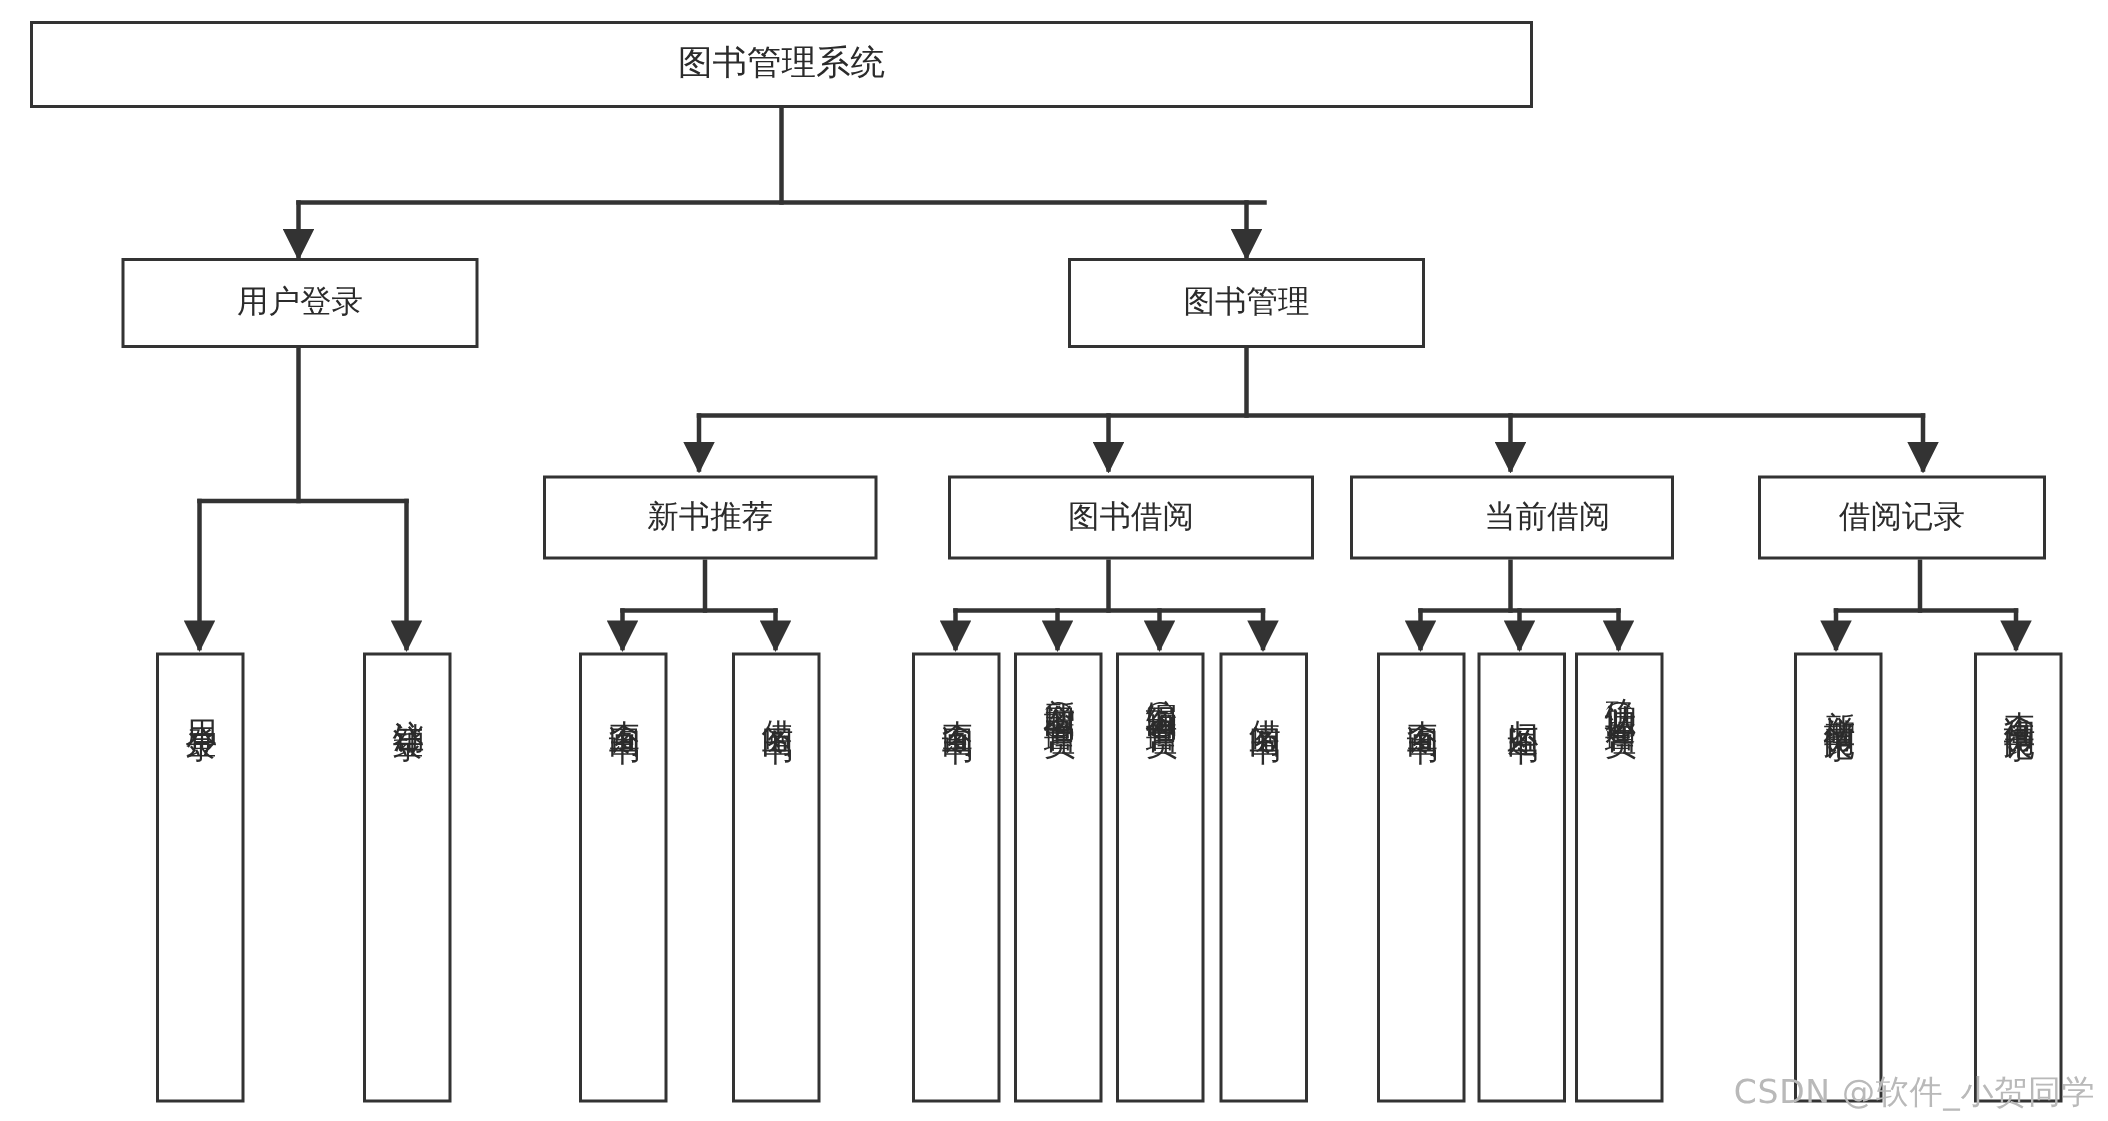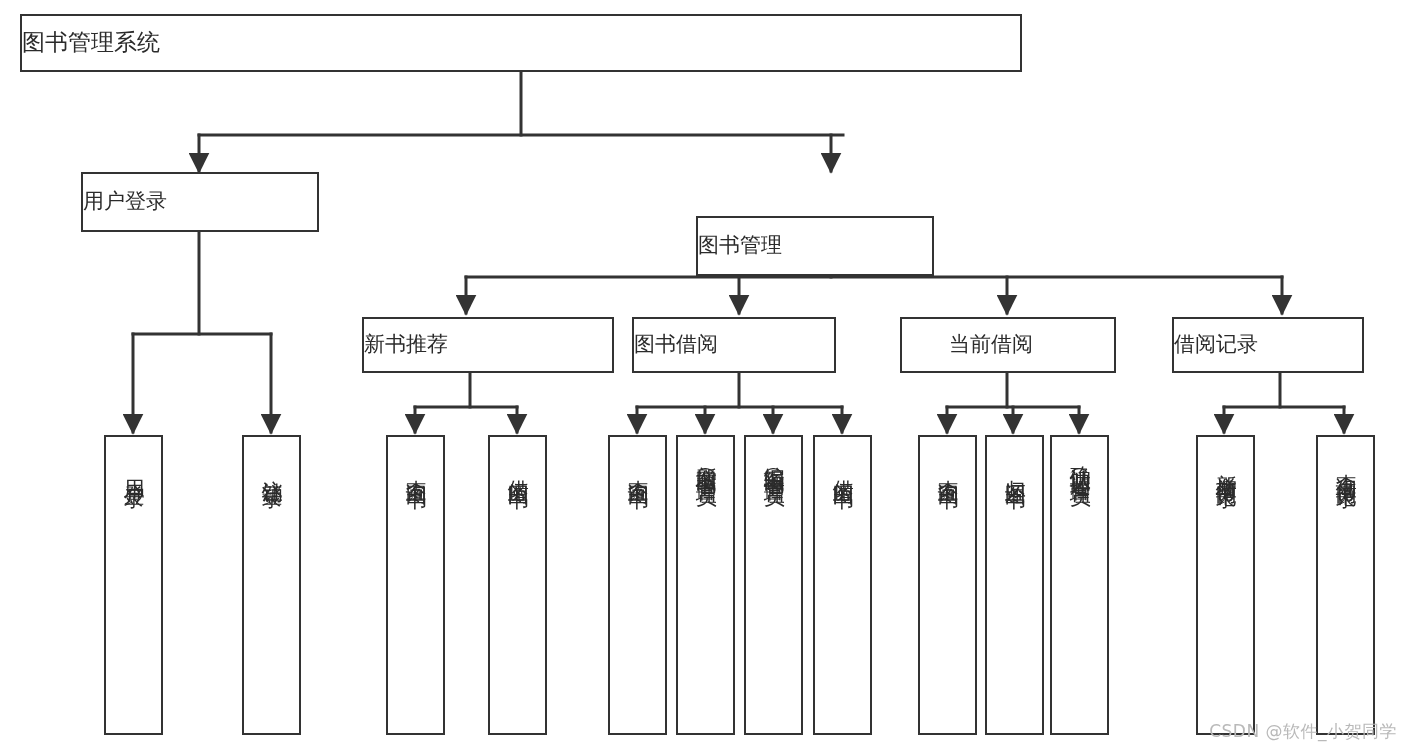--- a/index.html
+++ b/index.html
@@ -26,21 +26,21 @@
     height: 747px;
     pointer-events: none;
   }
   .node {
     position: absolute;
     box-sizing: border-box;
     background: #ffffff;
     border: 2px solid #333333;
     display: flex;
     align-items: center;
-    justify-content: flex-start;
+    justify-content: center;
     color: #2b2b2b;
     line-height: 1.12;
     text-align: center;
     z-index: 2;
   }
   .node.lvl0 { font-size: 23px; }
   .node.lvl1 { font-size: 21px; }
   .node.lvl2 { font-size: 21px; }
   .node.leaf {
     font-size: 21px;
@@ -57,21 +57,21 @@
     display: block;
   }
   .htext {
     white-space: nowrap;
     display: block;
   }
   #watermark {
     position: absolute;
     right: 8px;
     bottom: 4px;
-    font-size: 17px;
+    font-size: 22px;
     color: #b9b9b9;
     letter-spacing: 0.5px;
     white-space: nowrap;
     z-index: 5;
     font-family: "DejaVu Sans", "Liberation Sans", sans-serif;
   }
 </style>
 </head>
 <body>
 
@@ -129,29 +129,29 @@
   </svg>
 
   <div class="node lvl0" style="left:20px; top:14px; width:1002px; height:58px;">
     <span class="htext">图书管理系统</span>
   </div>
 
   <div class="node lvl1" style="left:81px; top:172px; width:238px; height:60px;">
     <span class="htext">用户登录</span>
   </div>
 
-  <div class="node lvl1" style="left:696px; top:172px; width:238px; height:60px;margin-top:44px;">
+  <div class="node lvl1" style="left:712px; top:172px; width:238px; height:60px;">
     <span class="htext">图书管理</span>
   </div>
 
-  <div class="node lvl2" style="left:362px; top:317px; width:252px; height:56px;">
+  <div class="node lvl2" style="left:362px; top:317px; width:223px; height:56px;">
     <span class="htext">新书推荐</span>
   </div>
 
-  <div class="node lvl2" style="left:632px; top:317px; width:204px; height:56px;">
+  <div class="node lvl2" style="left:632px; top:317px; width:244px; height:56px;">
     <span class="htext">图书借阅</span>
   </div>
 
   <div class="node lvl2" style="left:900px; top:317px; width:216px; height:56px;padding-left:47px;">
     <span class="htext">当前借阅</span>
   </div>
 
   <div class="node lvl2" style="left:1172px; top:317px; width:192px; height:56px;">
     <span class="htext">借阅记录</span>
   </div>

